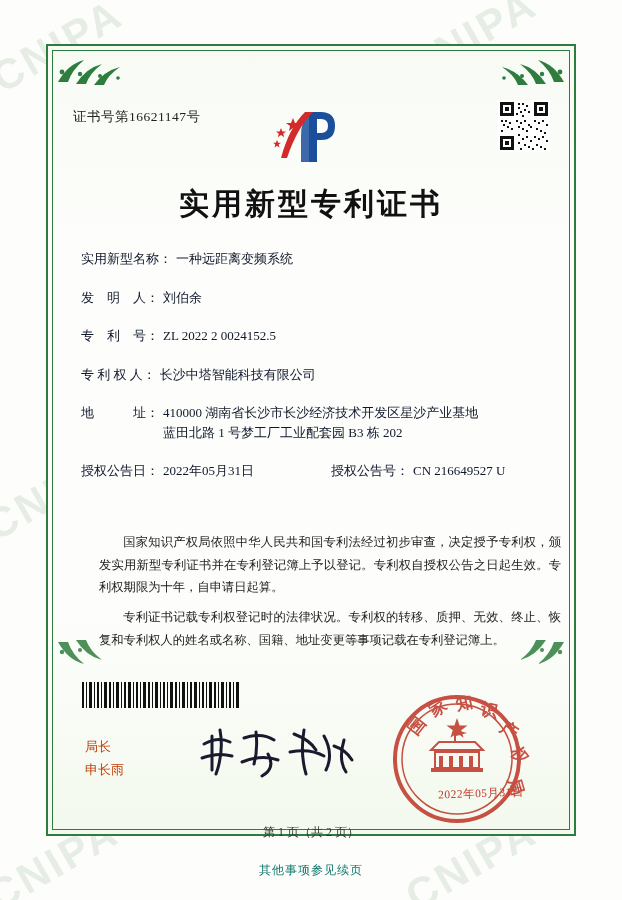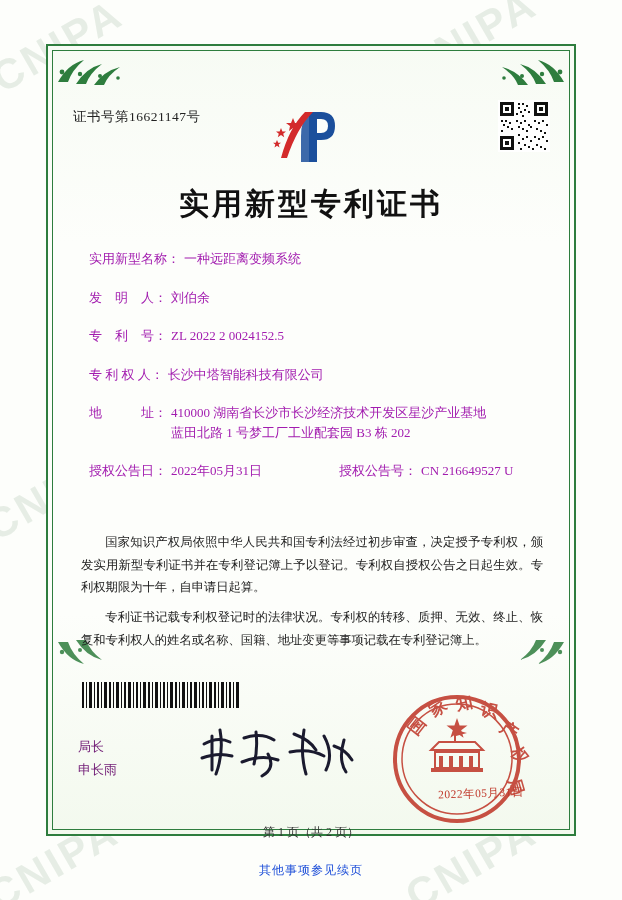--- a/index.html
+++ b/index.html
@@ -112,22 +112,21 @@
     letter-spacing: 3px;
     color: #111;
     font-family: Liberation Mono, monospace;
   }
   .fields {
     position: absolute;
     left: 35px;
     top: 205px;
     width: 465px;
     font-size: 13px;
-    color: #a21caf;
-    margin-left: 8px;
+    color: #0f172a;
   }
   .field-row {
     display: flex;
     align-items: flex-start;
     margin-bottom: 19px;
     line-height: 1.5;
   }
   .field-label {
     flex: 0 0 auto;
     white-space: pre;
@@ -143,45 +142,45 @@
     align-items: flex-start;
     margin-bottom: 16px;
     line-height: 1.5;
     font-size: 13px;
   }
   .col-a { width: 250px; display:flex; }
   .col-b { display:flex; }
 
   .para {
     position: absolute;
-    left: 35px;
+    left: 53px;
     width: 462px;
     font-size: 12.3px;
     line-height: 1.85;
     color: #1b1b1b;
     text-align: justify;
   }
   .para.p1 { top: 487px; }
   .para.p2 { top: 562px; }
   .indent { display:inline-block; width: 24px; }
 
   .barcode {
     position: absolute;
     left: 36px;
     top: 638px;
     width: 160px;
     height: 26px;
   }
   .director-block {
     position: absolute;
-    left: 32px;
+    left: 39px;
     top: 692px;
     font-size: 13px;
     line-height: 1.75;
-    color: #701a75;
+    color: #c2410c;
   }
   .signature {
     position: absolute;
     left: 148px;
     top: 680px;
     width: 180px;
     height: 60px;
   }
   .seal {
     position: absolute;
@@ -208,21 +207,21 @@
     font-size: 12px;
     color: #333;
   }
   .footer-note {
     position: absolute;
     left: 0;
     right: 0;
     top: 862px;
     text-align: center;
     font-size: 12px;
-    color: #1d4ed8;
+    color: #0f766e;
     letter-spacing: 1px;
   }
 </style>
 </head>
 <body>
 
 <div class="page">
 
   <div class="wm wm1">CNIPA</div>
   <div class="wm wm2">CNIPA</div>

